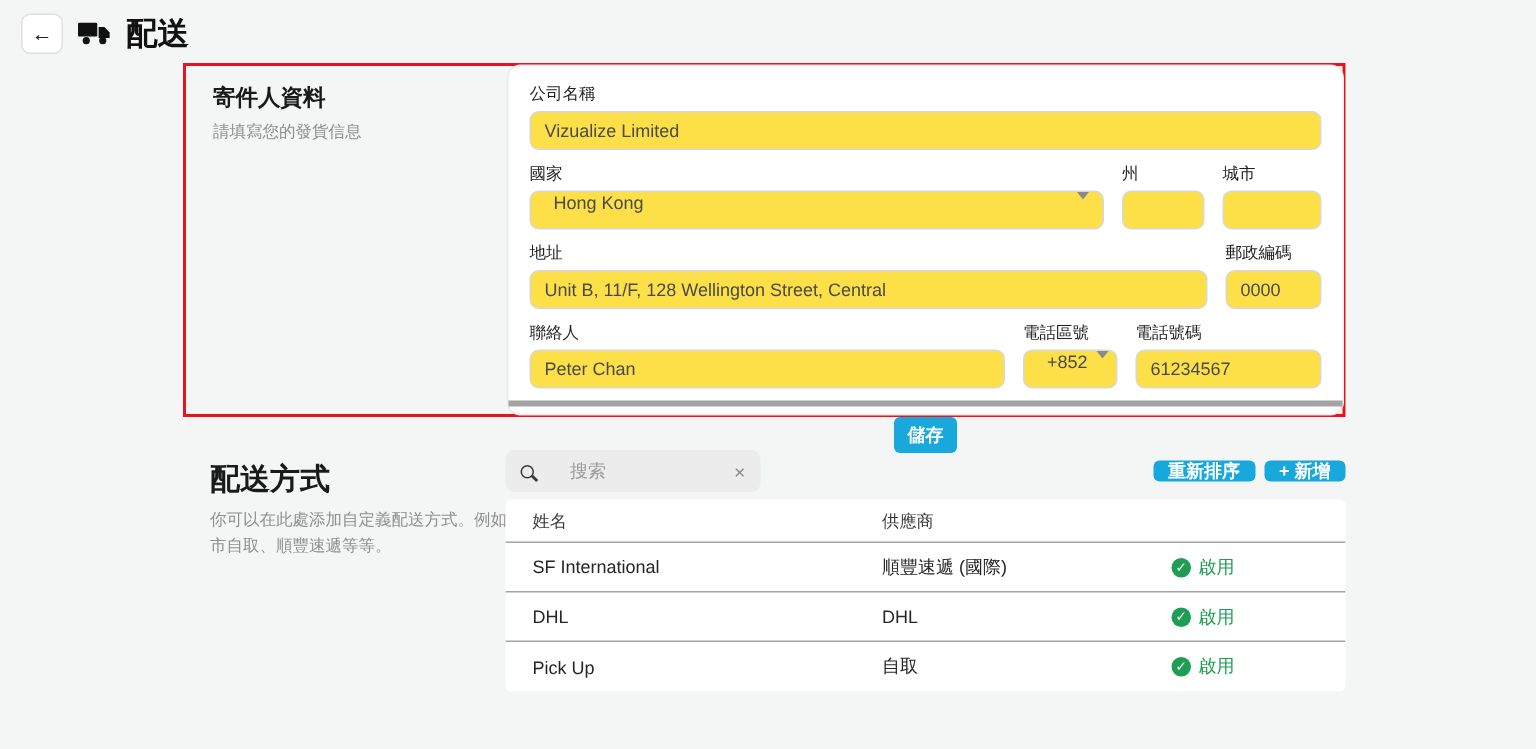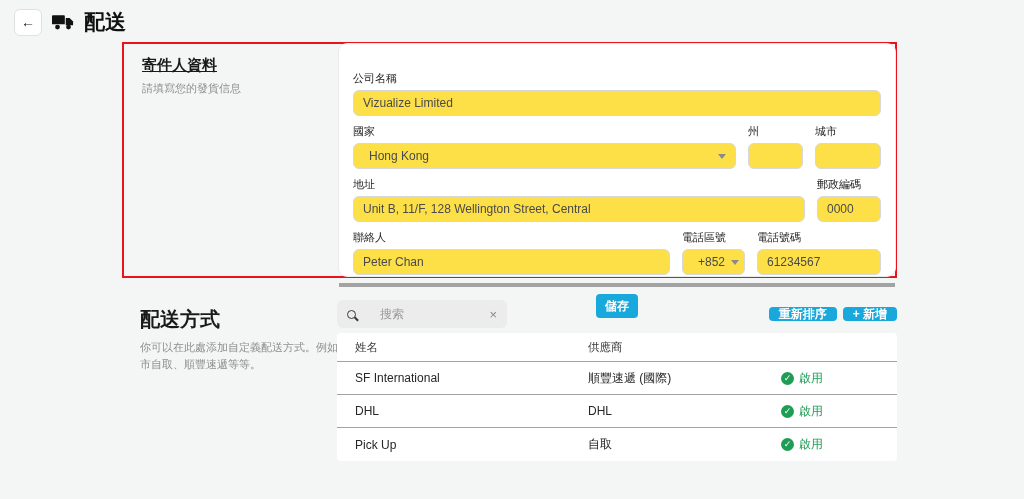--- a/index.html
+++ b/index.html
@@ -18,35 +18,35 @@
   }
   .truck-icon { display:flex; align-items:center; }
   .page-title { font-size:21px; font-weight:bold; color:#111; }
 
   
   .red-box {
     position:absolute; left:122px; top:42px; width:775px; height:236px;
     border:2px solid #e8131d;
   }
   .section-head { position:absolute; left:18px; top:12px; width:190px; }
-  .section-head h2 { font-size:15px; font-weight:bold; color:#1a1a1a;text-decoration:underline; }
+  .section-head h2 { font-size:15px; font-weight:bold; color:#1a1a1a; }
   .section-head p { font-size:11px; color:#8f8f8f; margin-top:5px; line-height:1.5; }
 
   .sender-card {
     position:absolute; left:215px; top:0; right:0; bottom:0;
     background:#fff; border-radius:8px; box-shadow:0 0 0 1px #ebebeb;
     display:flex; flex-direction:column;
   }
-  .card-body { padding:11px 14px 0 14px; flex:1;margin-top:16px; }
+  .card-body { padding:11px 14px 0 14px; flex:1; }
   .f-label { display:block; font-size:11px; color:#1f1f1f; margin-bottom:4px; }
   .f-input, .f-select {
     width:100%; height:26px; border:1px solid #d8d8d8; border-radius:6px; background:#fde047;
     font-size:12px; color:#4a4a4a; padding:0 9px; font-family:"Liberation Sans",sans-serif;
   }
-  .f-select { display:flex; align-items:center; justify-content:space-between; cursor:pointer;padding-left:15px; }
+  .f-select { display:flex; justify-content:space-between; cursor:pointer;padding-left:15px; }
   .caret {
     width:0; height:0; border-left:4px solid transparent; border-right:4px solid transparent;
     border-top:5px solid #8a8a8a; margin-left:6px; flex:none;
   }
   .frow { display:flex; gap:12px; margin-bottom:8px; }
   .grow { flex:1; min-width:0; }
   .w-state { width:55px; flex:none; }
   .w-city  { width:66px; flex:none; }
   .w-postal{ width:64px; flex:none; }
   .w-area  { width:63px; flex:none; }

